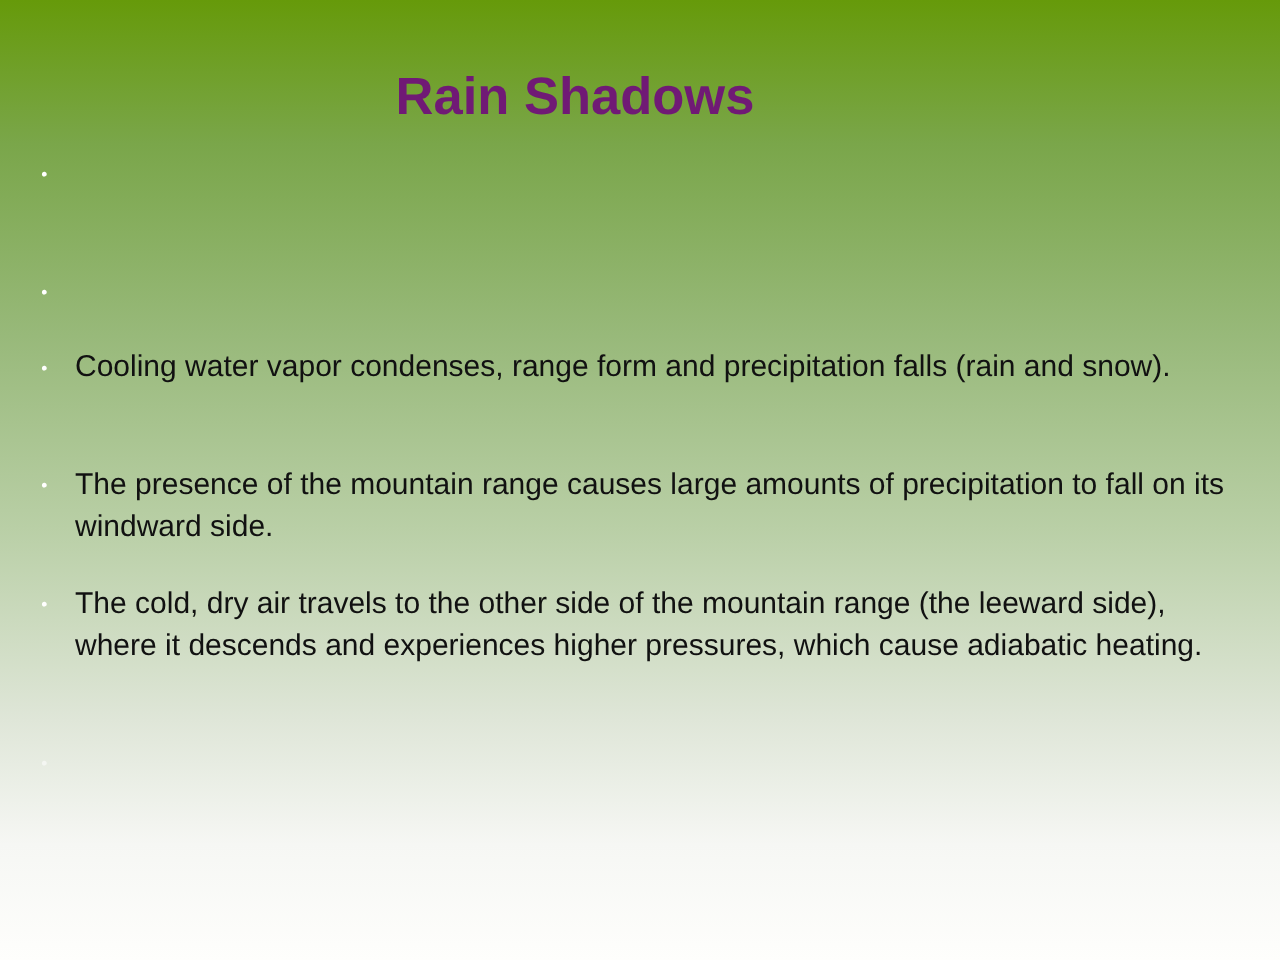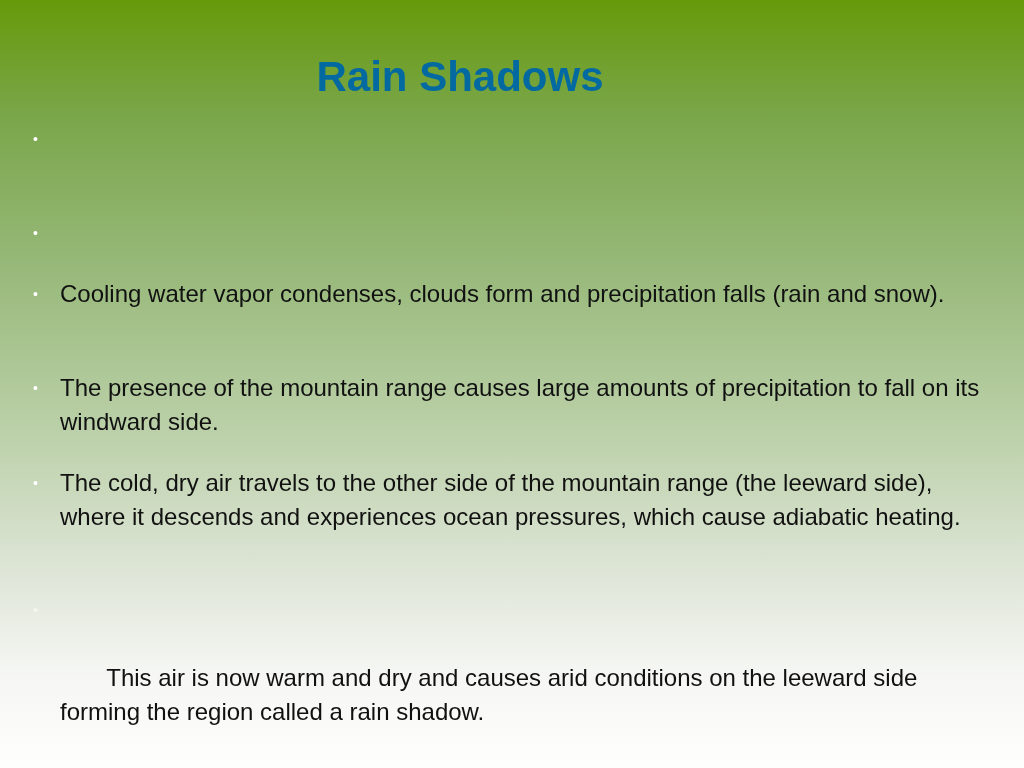--- a/index.html
+++ b/index.html
@@ -3,21 +3,21 @@
   <meta charset="utf-8">
   <style>
     html, body { margin: 0; padding: 0; }
     body {
       width: 1024px; height: 768px; overflow: hidden; position: relative;
       background: linear-gradient(to bottom, #669a0a 0%, #7aa64a 15%, #98b97a 35%, #b9cfa6 55%, #dfe6d8 75%, #f6f7f4 88%, #fefefc 100%);
       font-family: "Liberation Sans", sans-serif;
     }
     .title {
       position: absolute; left: 0; top: 50px; width: 900px; text-align: center;
-      color: #0369a1; font-weight: bold; font-size: 42px; line-height: 54px;
+      color: #701a75; font-weight: bold; font-size: 42px; line-height: 54px;
       padding-left: 20px; box-sizing: border-box;
     }
     .bullets { position: absolute; left: 0; top: 0; width: 1024px; }
     .item {
       position: absolute; left: 60px; width: 940px;
       font-size: 24px; line-height: 34px; color: #111111;
     }
     .dot {
       position: absolute; left: -27px; top: 0; color: #ffffff; font-size: 14px; line-height: 34px;
     }
@@ -30,27 +30,26 @@
 
 <div class="bullets">
   <div class="item" style="top:122px">
     <span class="dot">•</span>
   </div>
   <div class="item" style="top:216px">
     <span class="dot">•</span>
   </div>
   <div class="item" style="top:277px; width:900px">
     <span class="dot">•</span>
-    <span>Cooling water vapor condenses, clouds form and precipitation falls (rain and snow).</span>
+    <span>Cooling water vapor condenses, range form and precipitation falls (rain and snow).</span>
   </div>
   <div class="item" style="top:371px; width:935px">
     <span class="dot">•</span>
     <span>The presence of the mountain range causes large amounts of precipitation to fall on its windward side.</span>
   </div>
   <div class="item" style="top:466px; width:935px">
     <span class="dot">•</span>
-    <span>The cold, dry air travels to the other side of the mountain range (the leeward side), where it descends and experiences ocean pressures, which cause adiabatic heating.</span>
+    <span>The cold, dry air travels to the other side of the mountain range (the leeward side), where it descends and experiences higher pressures, which cause adiabatic heating.</span>
   </div>
   <div class="item" style="top:593px; width:920px; white-space:pre-wrap">
     <span class="dot faint">•</span>
-    <span>   This air is now warm and dry and causes arid conditions on the leeward side forming the region called a rain shadow.</span>
   </div>
 </div>
 
 </body></html>

